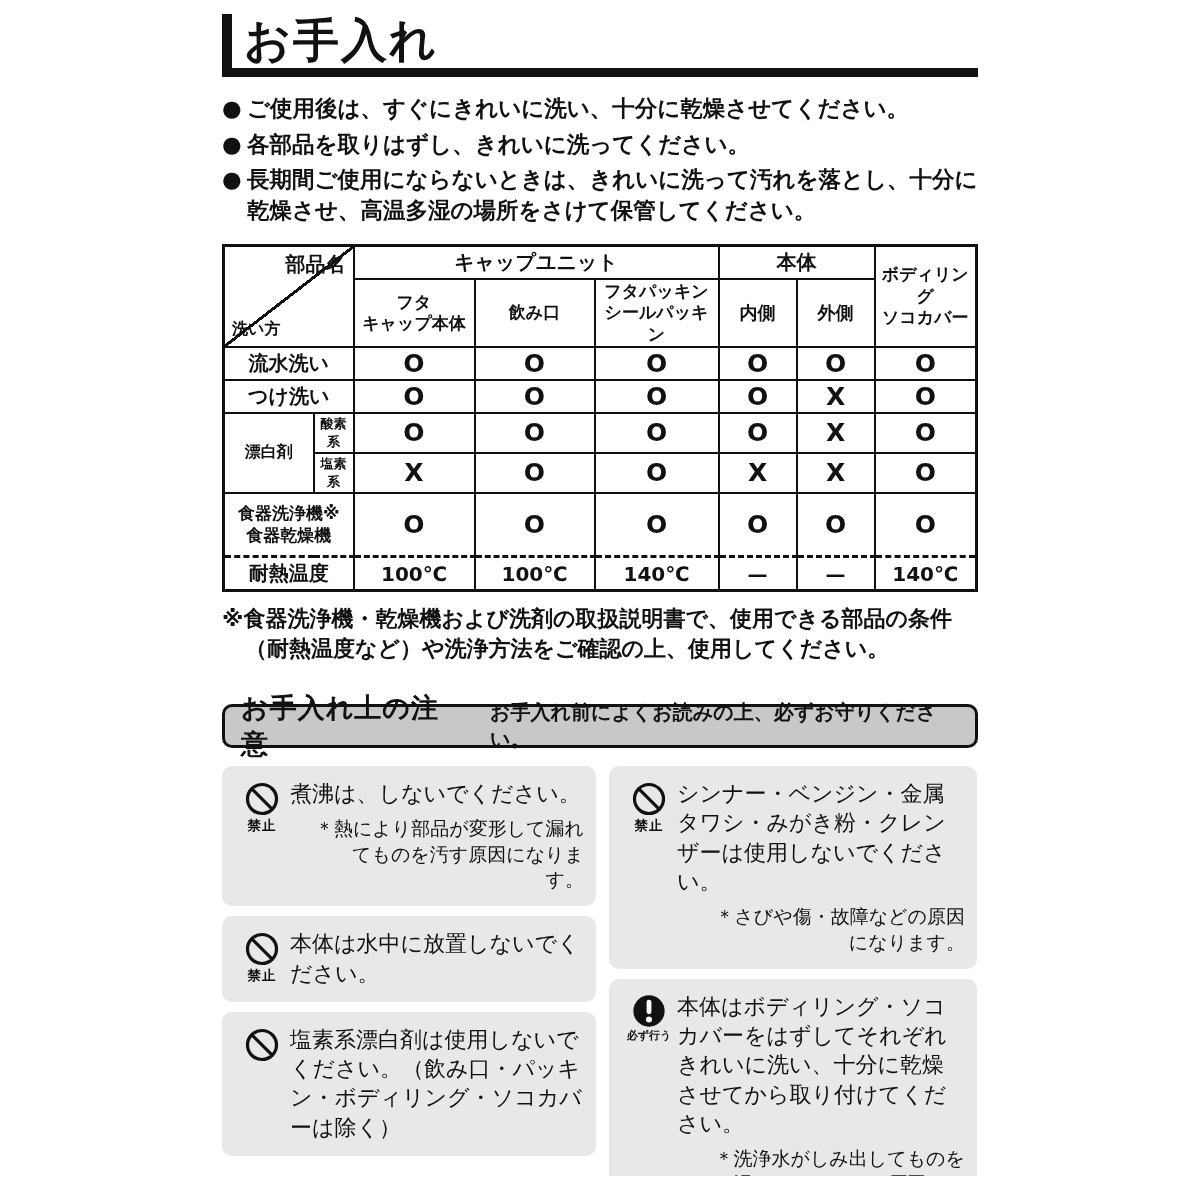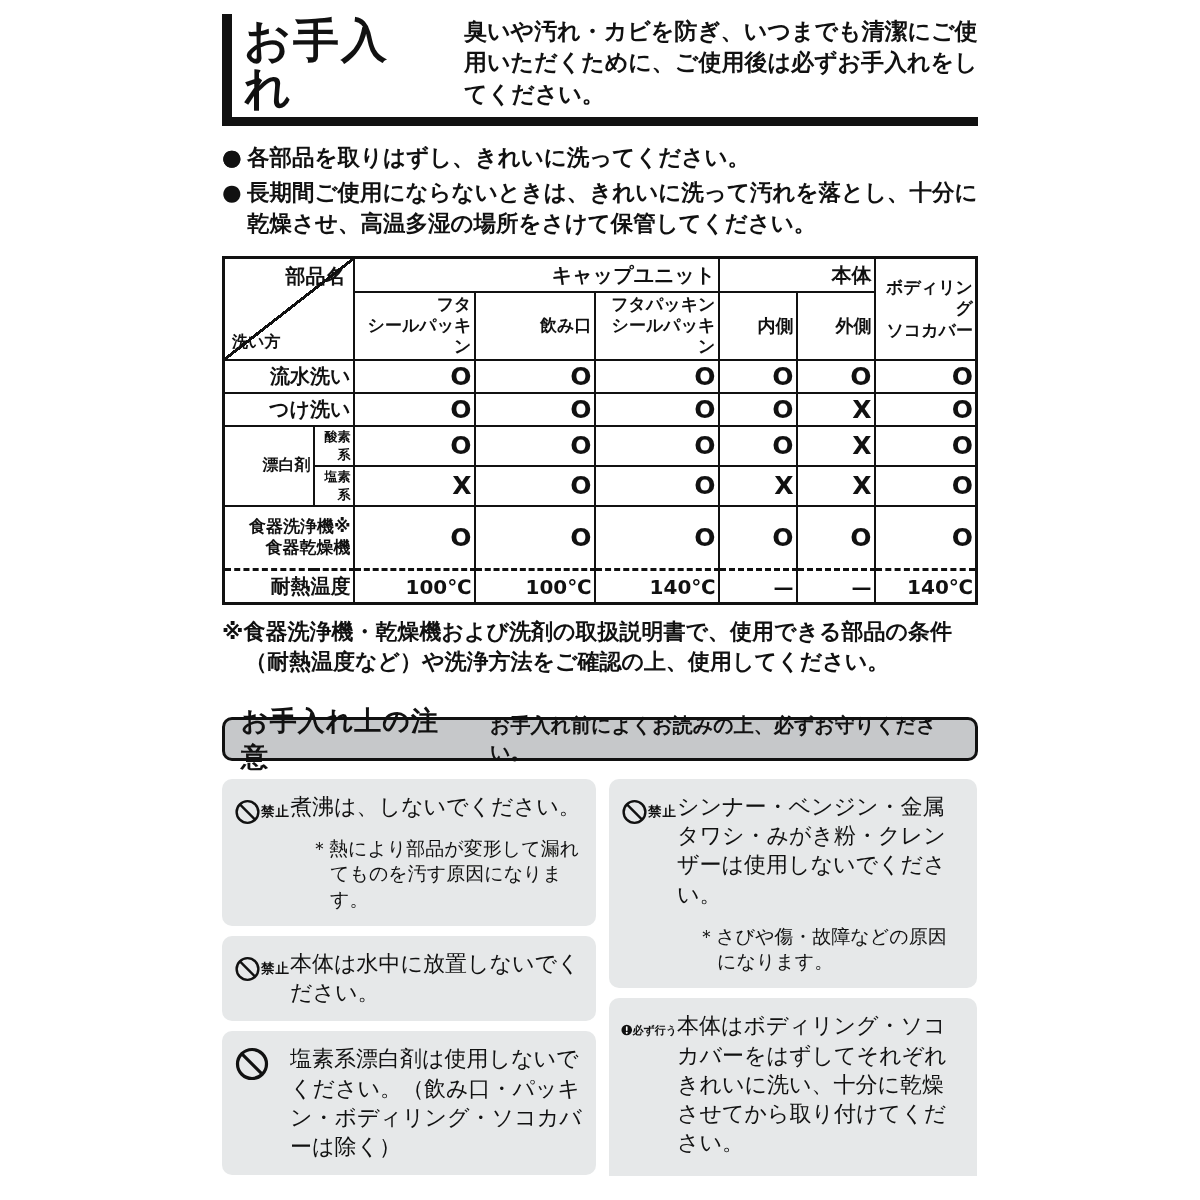--- a/index.html
+++ b/index.html
@@ -16,21 +16,21 @@
 
   
   .bullets{margin:0 0 18px 0;}
   .bullet-item{position:relative;padding-left:25px;font-size:22.5px;font-weight:600;
                line-height:1.36;margin-bottom:5px;}
   .bullet-item .mk{position:absolute;left:0;top:0;}
 
   
   table.wash{border-collapse:collapse;width:756px;table-layout:fixed;margin-bottom:12px;}
   table.wash{border:3px solid #111;}
-  table.wash td{border:2px solid #111;text-align:right;vertical-align:middle;
+  table.wash td{border:2px solid #111;text-align:center;vertical-align:middle;
                 font-weight:700;padding:1px 2px;box-sizing:border-box;}
   td.gb{border-left-width:3px;}
   .pre{white-space:pre-line;}
   .corner{position:relative;padding:0;}
   .corner .diag{position:absolute;inset:0;
      background:linear-gradient(to bottom right,transparent calc(50% - 1.5px),
         #111 calc(50% - 1.5px),#111 calc(50% + 1.5px),transparent calc(50% + 1.5px));}
   .corner .tr{position:absolute;top:4px;right:7px;font-size:20px;font-weight:700;}
   .corner .bl{position:absolute;bottom:6px;left:7px;font-size:16px;font-weight:700;}
   .ghead{font-size:20px;}
@@ -55,43 +55,43 @@
   .caution-title{font-size:27px;font-weight:900;letter-spacing:1px;}
   .caution-sub{font-size:20px;font-weight:700;}
 
   .caution-cols{display:flex;gap:13px;align-items:flex-start;}
   .ccol{display:flex;flex-direction:column;gap:10px;}
   .ccol.l{width:374px;}
   .ccol.r{width:368px;}
 
   .cbox{background:#e6e8e9;border-radius:10px;padding:13px 12px 14px 12px;
         display:flex;align-items:flex-start;box-sizing:border-box;width:100%;}
-  .cicon{width:56px;flex:0 0 56px;display:flex;flex-direction:row;align-items:center;
-         padding-top:2px;}
+  .cicon{width:56px;flex:0 0 56px;display:flex;flex-direction:column;align-items:center;
+         padding-top:2px;justify-content:flex-end;}
   .cicon .ilabel{font-size:13.5px;font-weight:700;margin-top:0px;letter-spacing:1px;white-space:nowrap;}
   .cicon .ilabel.sm{font-size:11px;letter-spacing:0;}
   .ctext{flex:1;min-width:0;}
   .ctitle{font-size:22px;font-weight:400;line-height:1.33;}
-  .cnote{font-size:19px;font-weight:500;line-height:1.33;margin-top:15px;
-         margin-left:20px;padding-left:20px;text-indent:-20px;}
+  .cnote{font-size:19px;font-weight:500;line-height:1.33;margin-top:8px;
+         margin-left:20px;padding-left:20px;text-indent:-20px;text-align:right;}
 </style>
 </head>
 <body>
 
 <div class="page">
   <div class="content">
 
     <div class="doc-header">
       <h1 class="doc-title">お手入れ</h1>
-      <p class="doc-desc">臭いや汚れ・カビを防ぎ、いつまでも清潔にご使用いただくために、ご使用後は必ずお手入れをしてください。</p>
     </div>
 
     <div class="bullets">
       <div class="bullet-item">
         <span class="mk">●</span>
+        <span>ご使用後は、すぐにきれいに洗い、十分に乾燥させてください。</span>
       </div>
       <div class="bullet-item">
         <span class="mk">●</span>
         <span>各部品を取りはずし、きれいに洗ってください。</span>
       </div>
       <div class="bullet-item">
         <span class="mk">●</span>
         <span>長期間ご使用にならないときは、きれいに洗って汚れを落とし、十分に乾燥させ、高温多湿の場所をさけて保管してください。</span>
       </div>
     </div>
@@ -114,21 +114,21 @@
             <span class="tr">部品名</span>
             <span class="bl">洗い方</span>
           </td>
           <td class="ghead gb" colspan="3">キャップユニット</td>
           <td class="ghead gb" colspan="2">本体</td>
           <td class="chead pre gb" rowspan="2">ボディリング
 ソコカバー</td>
         </tr>
         <tr style="height:58px">
           <td class="chead pre gb">フタ
-シールパッキン</td>
+キャップ本体</td>
           <td class="chead">飲み口</td>
           <td class="chead pre">フタパッキン
 シールパッキン</td>
           <td class="chead side gb">内側</td>
           <td class="chead side">外側</td>
         </tr>
         <tr style="height:32px">
           <td class="rlabel" colspan="2">流水洗い</td>
           <td class="mark gb">O</td>
           <td class="mark">O</td>

